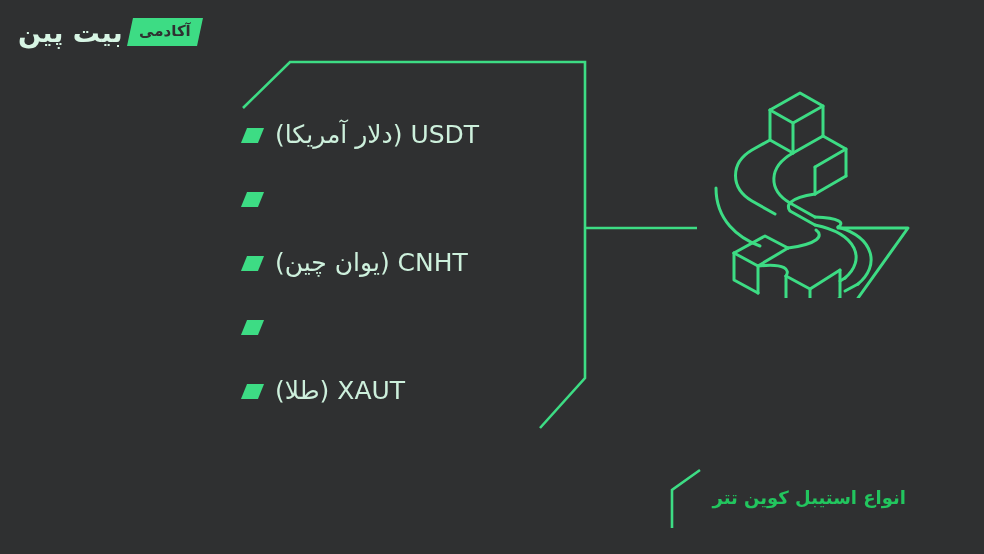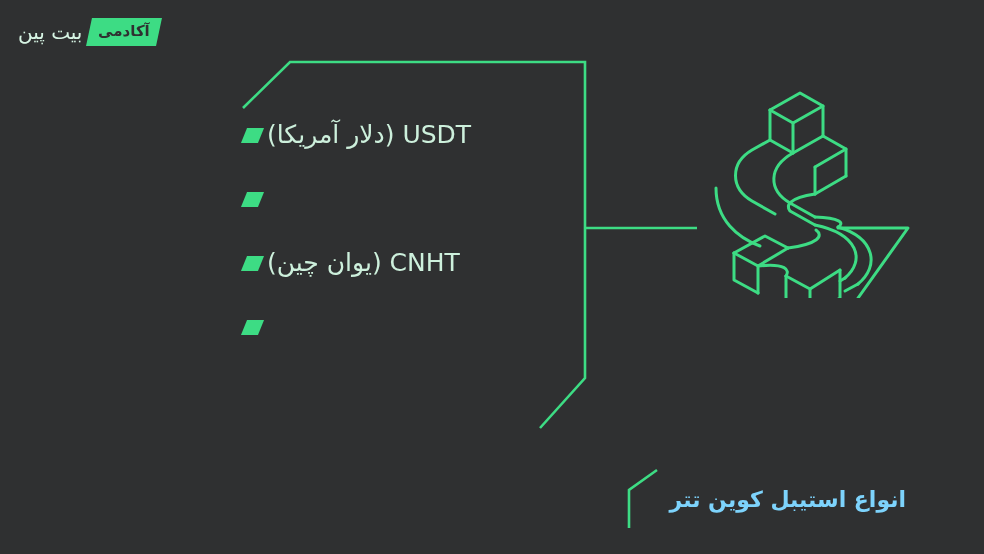--- a/index.html
+++ b/index.html
@@ -36,22 +36,22 @@
     font-size: 15px;
     font-weight: 700;
     line-height: 1;
     padding: 6px 9px 7px 9px;
     transform: skewX(-12deg);
     letter-spacing: 0px;
   }
   #logo-badge span { display: inline-block; transform: skewX(12deg); }
   #logo-word {
     color: #d7f5e4;
-    font-size: 20px;
-    font-weight: 400;
+    font-size: 27px;
+    font-weight: 700;
     line-height: 1;
     white-space: nowrap;
   }
 
   
   #frame {
     position: absolute;
     left: 0;
     top: 0;
     width: 984px;
@@ -67,21 +67,21 @@
     width: 320px;
     direction: rtl;
     text-align: left;
   }
   .list-item {
     display: flex;
     flex-direction: row-reverse;
     justify-content: flex-start;
     align-items: center;
     height: 64px;
-    gap: 6px;
+    gap: 14px;
   }
   .bullet {
     flex: 0 0 auto;
     width: 17px;
     height: 15px;
     background: #3ddc84;
     transform: skewX(-22deg);
   }
   .item-label {
     color: #cdf0dc;
@@ -104,22 +104,22 @@
   #caption {
     position: absolute;
     right: 78px;
     top: 489px;
     display: flex;
     flex-direction: row;
     align-items: center;
     direction: rtl;
   }
   #caption-text {
-    color: #7dd3fc;
-    font-size: 22px;
+    color: #22c55e;
+    font-size: 18px;
     font-weight: 700;
     line-height: 1;
     white-space: nowrap;
   }
   #caption-mark {
     position: absolute;
     left: -46px;
     top: -21px;
     width: 40px;
     height: 62px;
@@ -155,20 +155,24 @@
 
     <div class="list-item">
       <span class="bullet"></span>
       <span class="item-label">CNHT (یوان چین)</span>
     </div>
 
     <div class="list-item">
       <span class="bullet"></span>
     </div>
 
+    <div class="list-item">
+      <span class="bullet"></span>
+      <span class="item-label">XAUT (طلا)</span>
+    </div>
 
   </div>
 
   <svg id="dollar-icon" viewBox="0 0 240 250">
     <g fill="none" stroke="#3ddc84" stroke-width="3" stroke-linejoin="round" stroke-linecap="round">
 
       <path d="M80 62 L110 45 L133 58 L133 88"></path>
       <path d="M80 62 L80 92 L103 105 L133 88"></path>
       <path d="M103 105 L103 75 L80 62"></path>
       <path d="M103 75 L133 58"></path>

